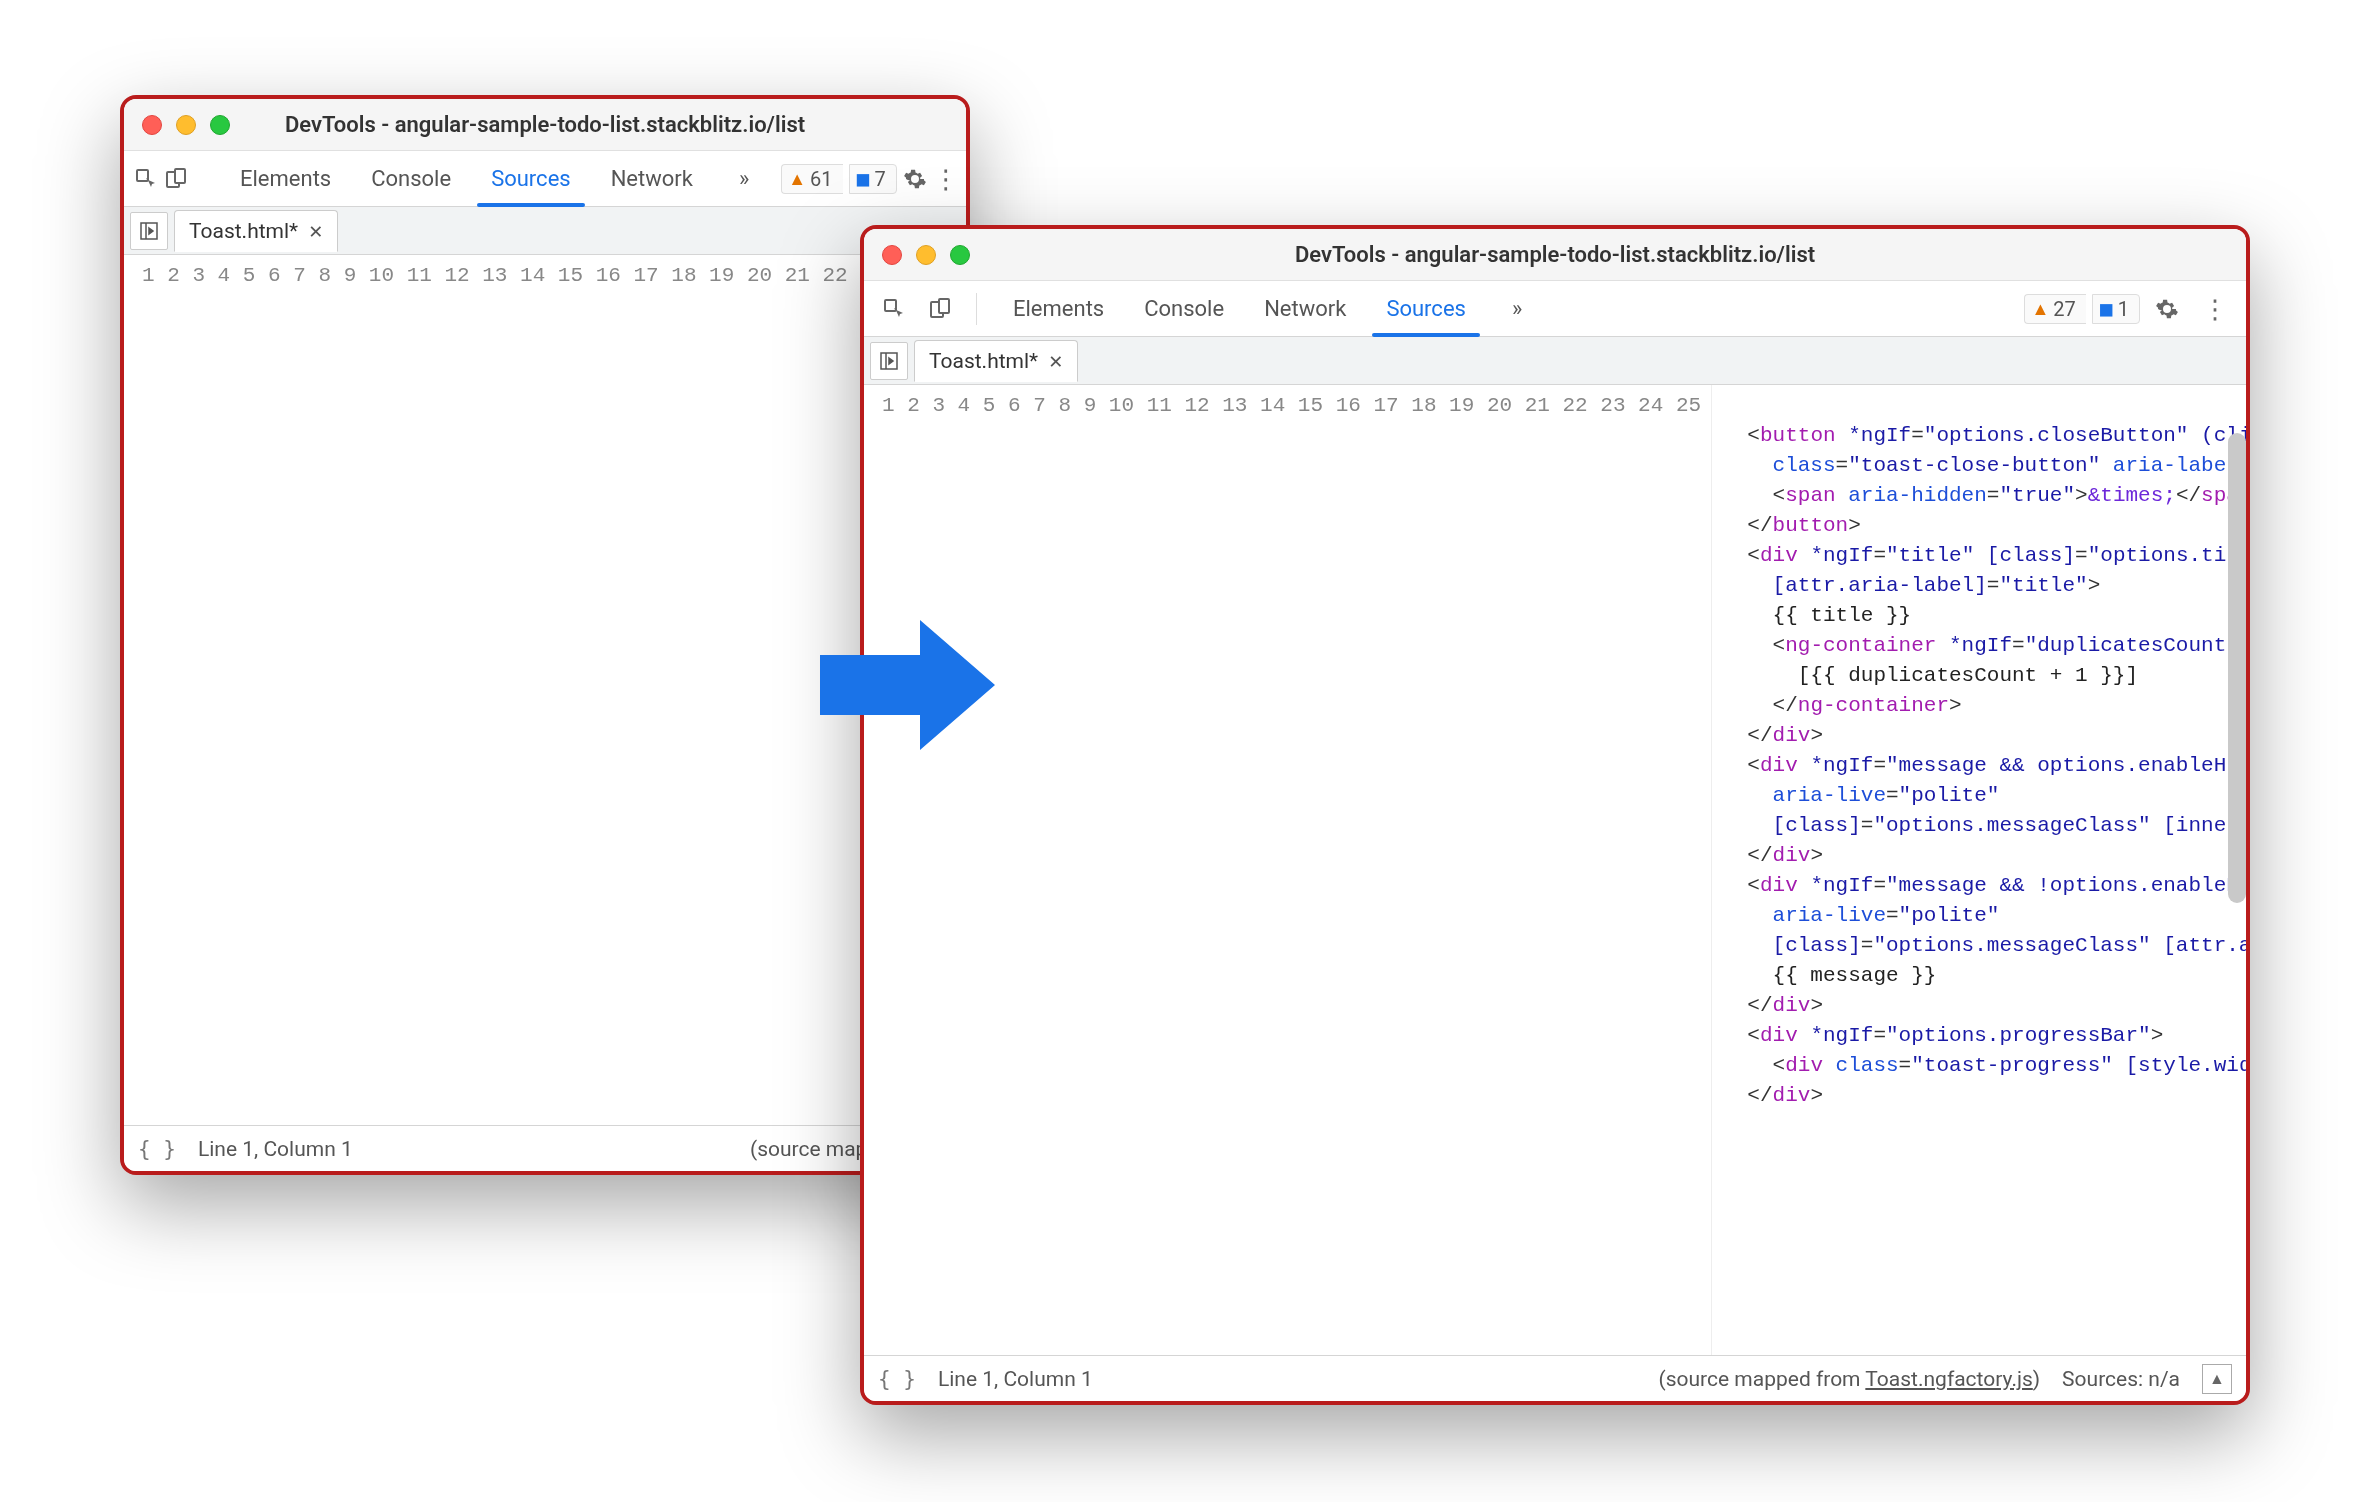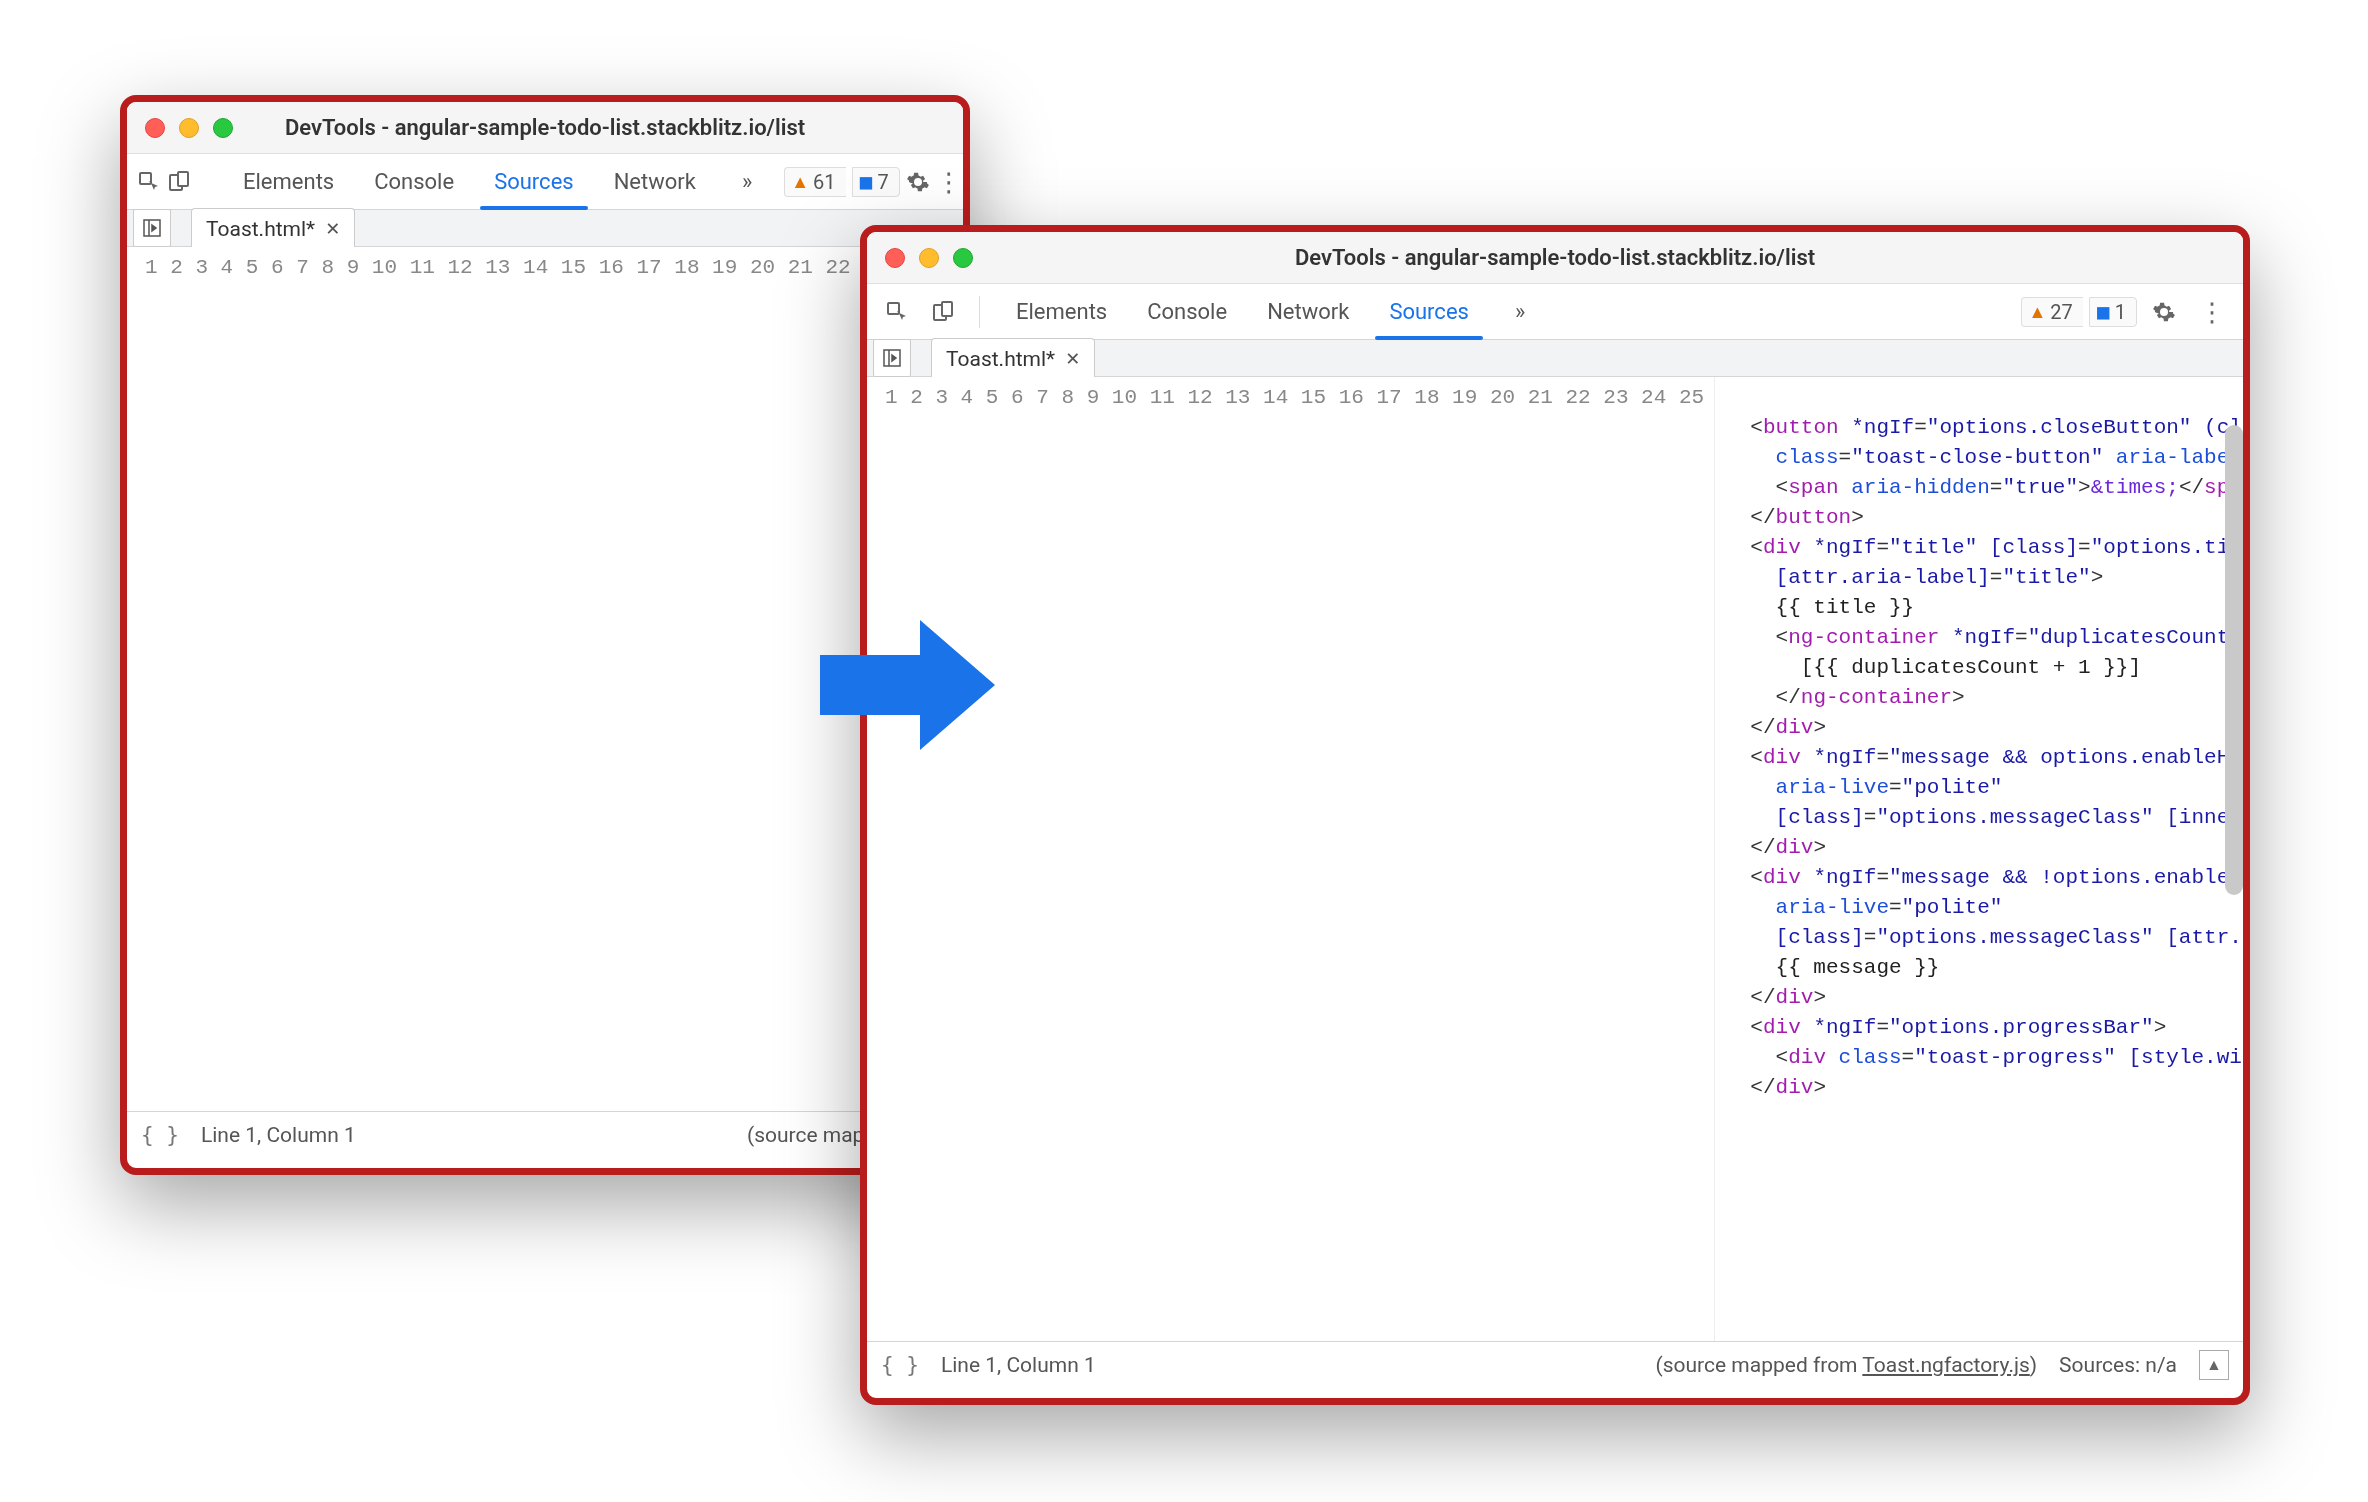--- a/index.html
+++ b/index.html
@@ -9,21 +9,21 @@
     width: 2368px;
     height: 1502px;
     position: relative;
   }
   .window {
     position: absolute;
     background: #fff;
     border-radius: 16px;
     box-shadow: 0 30px 80px rgba(0,0,0,0.35);
     overflow: hidden;
-    border: 7px solid #b91c1c;
+    border: 4px solid #b91c1c;
   }
   .titlebar {
     height: 52px;
     background: #f5f5f5;
     display: flex;
     align-items: center;
     padding: 0 18px;
     border-bottom: 1px solid #e0e0e0;
     position: relative;
   }
@@ -93,26 +93,26 @@
   .badge .sym{font-size:18px;}
   .badge.warn .sym{color:#e37400;}
   .badge.issue .sym{color:#1a73e8;}
   .gear, .kebab {
     width: 42px; height: 42px;
     display:flex;align-items:center;justify-content:center;
     color:#666; font-size:26px;
   }
 
   .tabstrip {
-    height: 37px;
+    height: 48px;
     border-bottom:1px solid #d5d5d5;
     display:flex; align-items:center;
     background:#f1f3f4;
     padding:0 6px;
-    gap:20px;
+    gap:6px;
   }
   .tabstrip .runbtn {
     width:38px;height:38px;border:1px solid #ccc;background:#fff;border-radius:2px;
     display:flex;align-items:center;justify-content:center;color:#555;font-size:14px;
   }
   .filetab {
     background:#fff;
     border:1px solid #ccc;
     border-bottom:1px solid #fff;
     height:42px;

